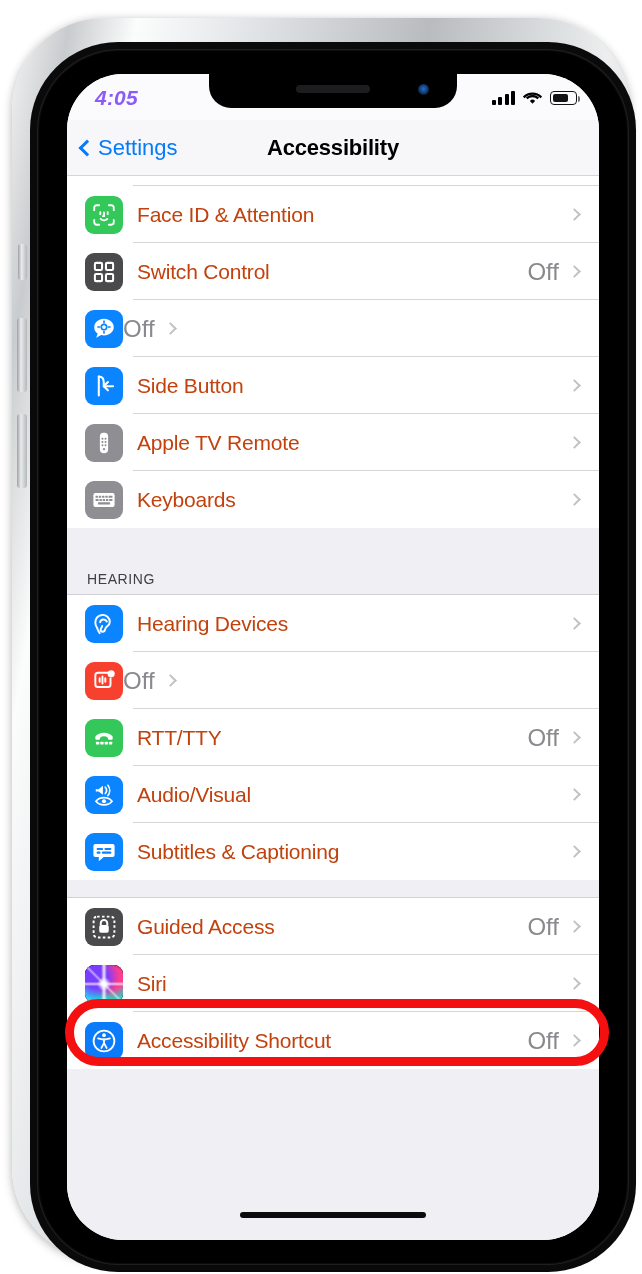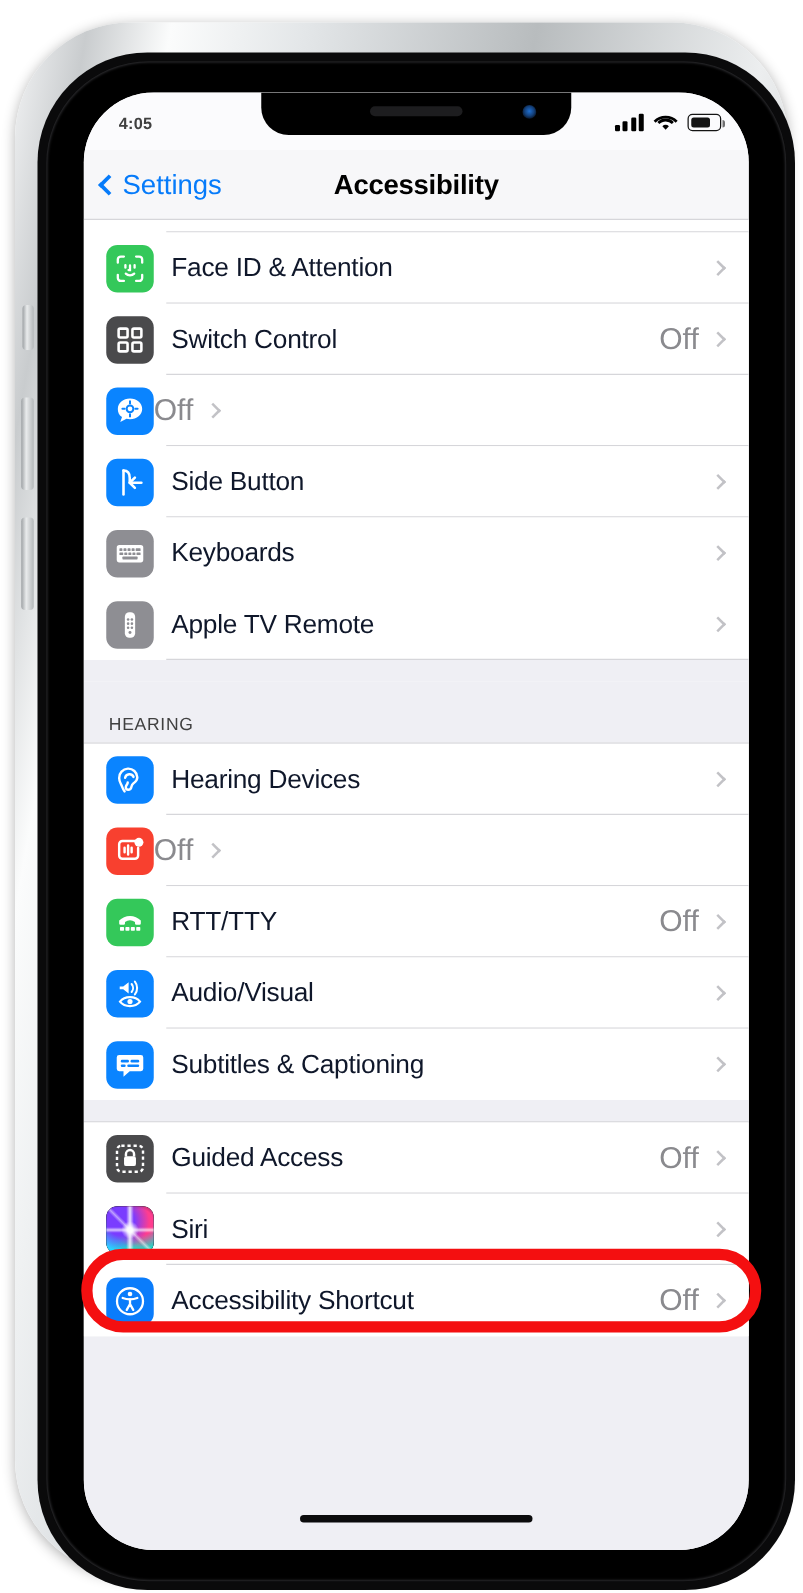--- a/index.html
+++ b/index.html
@@ -62,21 +62,21 @@
     width: 11px; height: 11px; border-radius: 50%;
     background: radial-gradient(circle at 50% 45%, #1f6fd0 0%, #14427e 45%, #05070d 85%);
   }
 
   
   .statusbar {
     position: relative; height: 46px; background:#fbfbfd;
     display:flex; align-items:center; justify-content:space-between;
     padding: 0 22px 0 28px; z-index: 30;
   }
-  .st-time { font-size: 13px; font-weight: 700; color:#404040; letter-spacing:.2px; margin-top:2px; }
+  .st-time { font-size: 21px; font-weight: 700; color:#8b5cf6; letter-spacing:.2px; margin-top:2px;font-style:italic; }
   .st-right { display:flex; align-items:center; gap:7px; margin-top:2px; }
   .bars { display:flex; align-items:flex-end; gap:2.5px; height:14px; }
   .bars i { width:4px; background:#000; border-radius:1px; display:block; }
   .bars i:nth-child(1){ height:5px; } .bars i:nth-child(2){ height:8px; }
   .bars i:nth-child(3){ height:11px;} .bars i:nth-child(4){ height:14px;}
   .batt { position:relative; width:27px; height:14px; border:1.6px solid #000; border-radius:4px; opacity:.92; }
   .batt::after{ content:""; position:absolute; right:-4px; top:4px; width:2.4px; height:6px; background:#000; border-radius:0 2px 2px 0; opacity:.6;}
   .batt span{ position:absolute; left:1.6px; top:1.6px; bottom:1.6px; background:#000; border-radius:2px; }
 
   
@@ -111,21 +111,21 @@
   }
   .row.nosep::after { display:none; }
   .row-top-cut { height: 10px; position:relative; background:#fff; }
   .row-top-cut::after { content:""; position:absolute; left:66px; right:0; bottom:0; height:1px; background:#d6d6da; }
 
   .ico {
     width:38px; height:38px; border-radius:9px; flex:0 0 38px;
     display:flex; align-items:center; justify-content:center;
     color:#fff; position:relative; overflow:hidden;
   }
-  .lbl { flex:1; font-size: 21px; color:#0f172a; margin-left: 14px; letter-spacing:-.2px; }
+  .lbl { flex:1; font-size: 21px; color:#c2410c; margin-left: 14px; letter-spacing:-.2px; }
   .val { font-size: 24px; color:#8a8a8e; margin-right: 11px; }
   .chev-r {
     width: 9px; height: 9px; border-top:2.6px solid #c2c2c6; border-right:2.6px solid #c2c2c6;
     transform: rotate(45deg); margin-right: 20px; flex:0 0 auto;
   }
 
   
   .ic-faceid  { background:#34c85a; }
   .ic-switch  { background:#4a4a4c; }
   .ic-voice   { background:#0a84ff; }
@@ -274,20 +274,39 @@
                     <path d="M7.2 3.2c3.4 0 4.6 2.6 4.6 5.4v3.6"></path>
         <path d="M20.4 12.2h-8.4"></path>
                     <path d="M15.6 8.4l-3.8 3.8 3.8 3.8"></path>
                   </g>
                 </svg>
               </div>
         <div class="lbl">Side Button</div>
 
         <div class="chev-r"></div>
       </div>
+            <div class="row" id="row-0-4">
+        <div class="ico ic-tvrem">
+                <svg width="26" height="26" viewBox="0 0 24 24">
+                  <rect x="8.2" y="2.6" width="7.6" height="18.8" rx="3.3" fill="#fff"></rect>
+      <g fill="#8e8e93">
+                    <circle cx="10.6" cy="8" r=".95"></circle>
+                    <circle cx="13.4" cy="8" r=".95"></circle>
+      <circle cx="10.6" cy="11" r=".95"></circle>
+                    <circle cx="13.4" cy="11" r=".95"></circle>
+      <circle cx="10.6" cy="14" r=".95"></circle>
+                    <circle cx="13.4" cy="14" r=".95"></circle>
+      <circle cx="12" cy="17.6" r="1.1"></circle>
+                  </g>
+                </svg>
+              </div>
+        <div class="lbl">Apple TV Remote</div>
+
+        <div class="chev-r"></div>
+      </div>
             <div class="row nosep" id="row-0-5">
         <div class="ico ic-keyb">
                 <svg width="26" height="26" viewBox="0 0 24 24">
                   <rect x="2.2" y="5.6" width="19.6" height="12.8" rx="1.9" fill="#fff"></rect>
       <g fill="#8e8e93">
                     <rect x="4.2" y="8" width="2.2" height="2" rx=".4"></rect>
                     <rect x="7.2" y="8" width="2.2" height="2" rx=".4"></rect>
       <rect x="10.2" y="8" width="2.2" height="2" rx=".4"></rect>
                     <rect x="13.2" y="8" width="2.2" height="2" rx=".4"></rect>
       <rect x="16.2" y="8" width="3.6" height="2" rx=".4"></rect>
@@ -297,39 +316,20 @@
                     <rect x="13.8" y="11" width="2.2" height="2" rx=".4"></rect>
       <rect x="16.8" y="11" width="3" height="2" rx=".4"></rect>
       <rect x="6.4" y="14" width="11.2" height="2.2" rx=".5"></rect>
                   </g>
                 </svg>
               </div>
         <div class="lbl">Keyboards</div>
 
         <div class="chev-r"></div>
       </div>
-            <div class="row" id="row-0-4">
-        <div class="ico ic-tvrem">
-                <svg width="26" height="26" viewBox="0 0 24 24">
-                  <rect x="8.2" y="2.6" width="7.6" height="18.8" rx="3.3" fill="#fff"></rect>
-      <g fill="#8e8e93">
-                    <circle cx="10.6" cy="8" r=".95"></circle>
-                    <circle cx="13.4" cy="8" r=".95"></circle>
-      <circle cx="10.6" cy="11" r=".95"></circle>
-                    <circle cx="13.4" cy="11" r=".95"></circle>
-      <circle cx="10.6" cy="14" r=".95"></circle>
-                    <circle cx="13.4" cy="14" r=".95"></circle>
-      <circle cx="12" cy="17.6" r="1.1"></circle>
-                  </g>
-                </svg>
-              </div>
-        <div class="lbl">Apple TV Remote</div>
-
-        <div class="chev-r"></div>
-      </div>
             <div class="grp-gap"></div>
             <div class="grp-head">HEARING</div>
             <div class="grp-top-sep"></div>
             <div class="row" id="row-1-0">
         <div class="ico ic-hearing">
                 <svg width="26" height="26" viewBox="0 0 24 24">
                   <g fill="none" stroke="#fff" stroke-width="1.8" stroke-linecap="round">
         <path d="M8 20.4c-1.5-1.6-1.6-3.4-2.6-5.1C4.4 13.6 4 12.3 4 10.6A6.7 6.7 0 0 1 17.4 10c0 2.7-1.8 3.6-2.9 4.5-1 .8-1.3 1.6-1.5 2.6-.25 1.3-1.1 2.1-2.3 2.1-1 0-1.8-.7-1.8-1.8 0-1.5 1.4-2.2 1.4-3.6"></path>
         <path d="M8.4 10.3a3.3 3.3 0 0 1 6.2-.6"></path>
                   </g>

